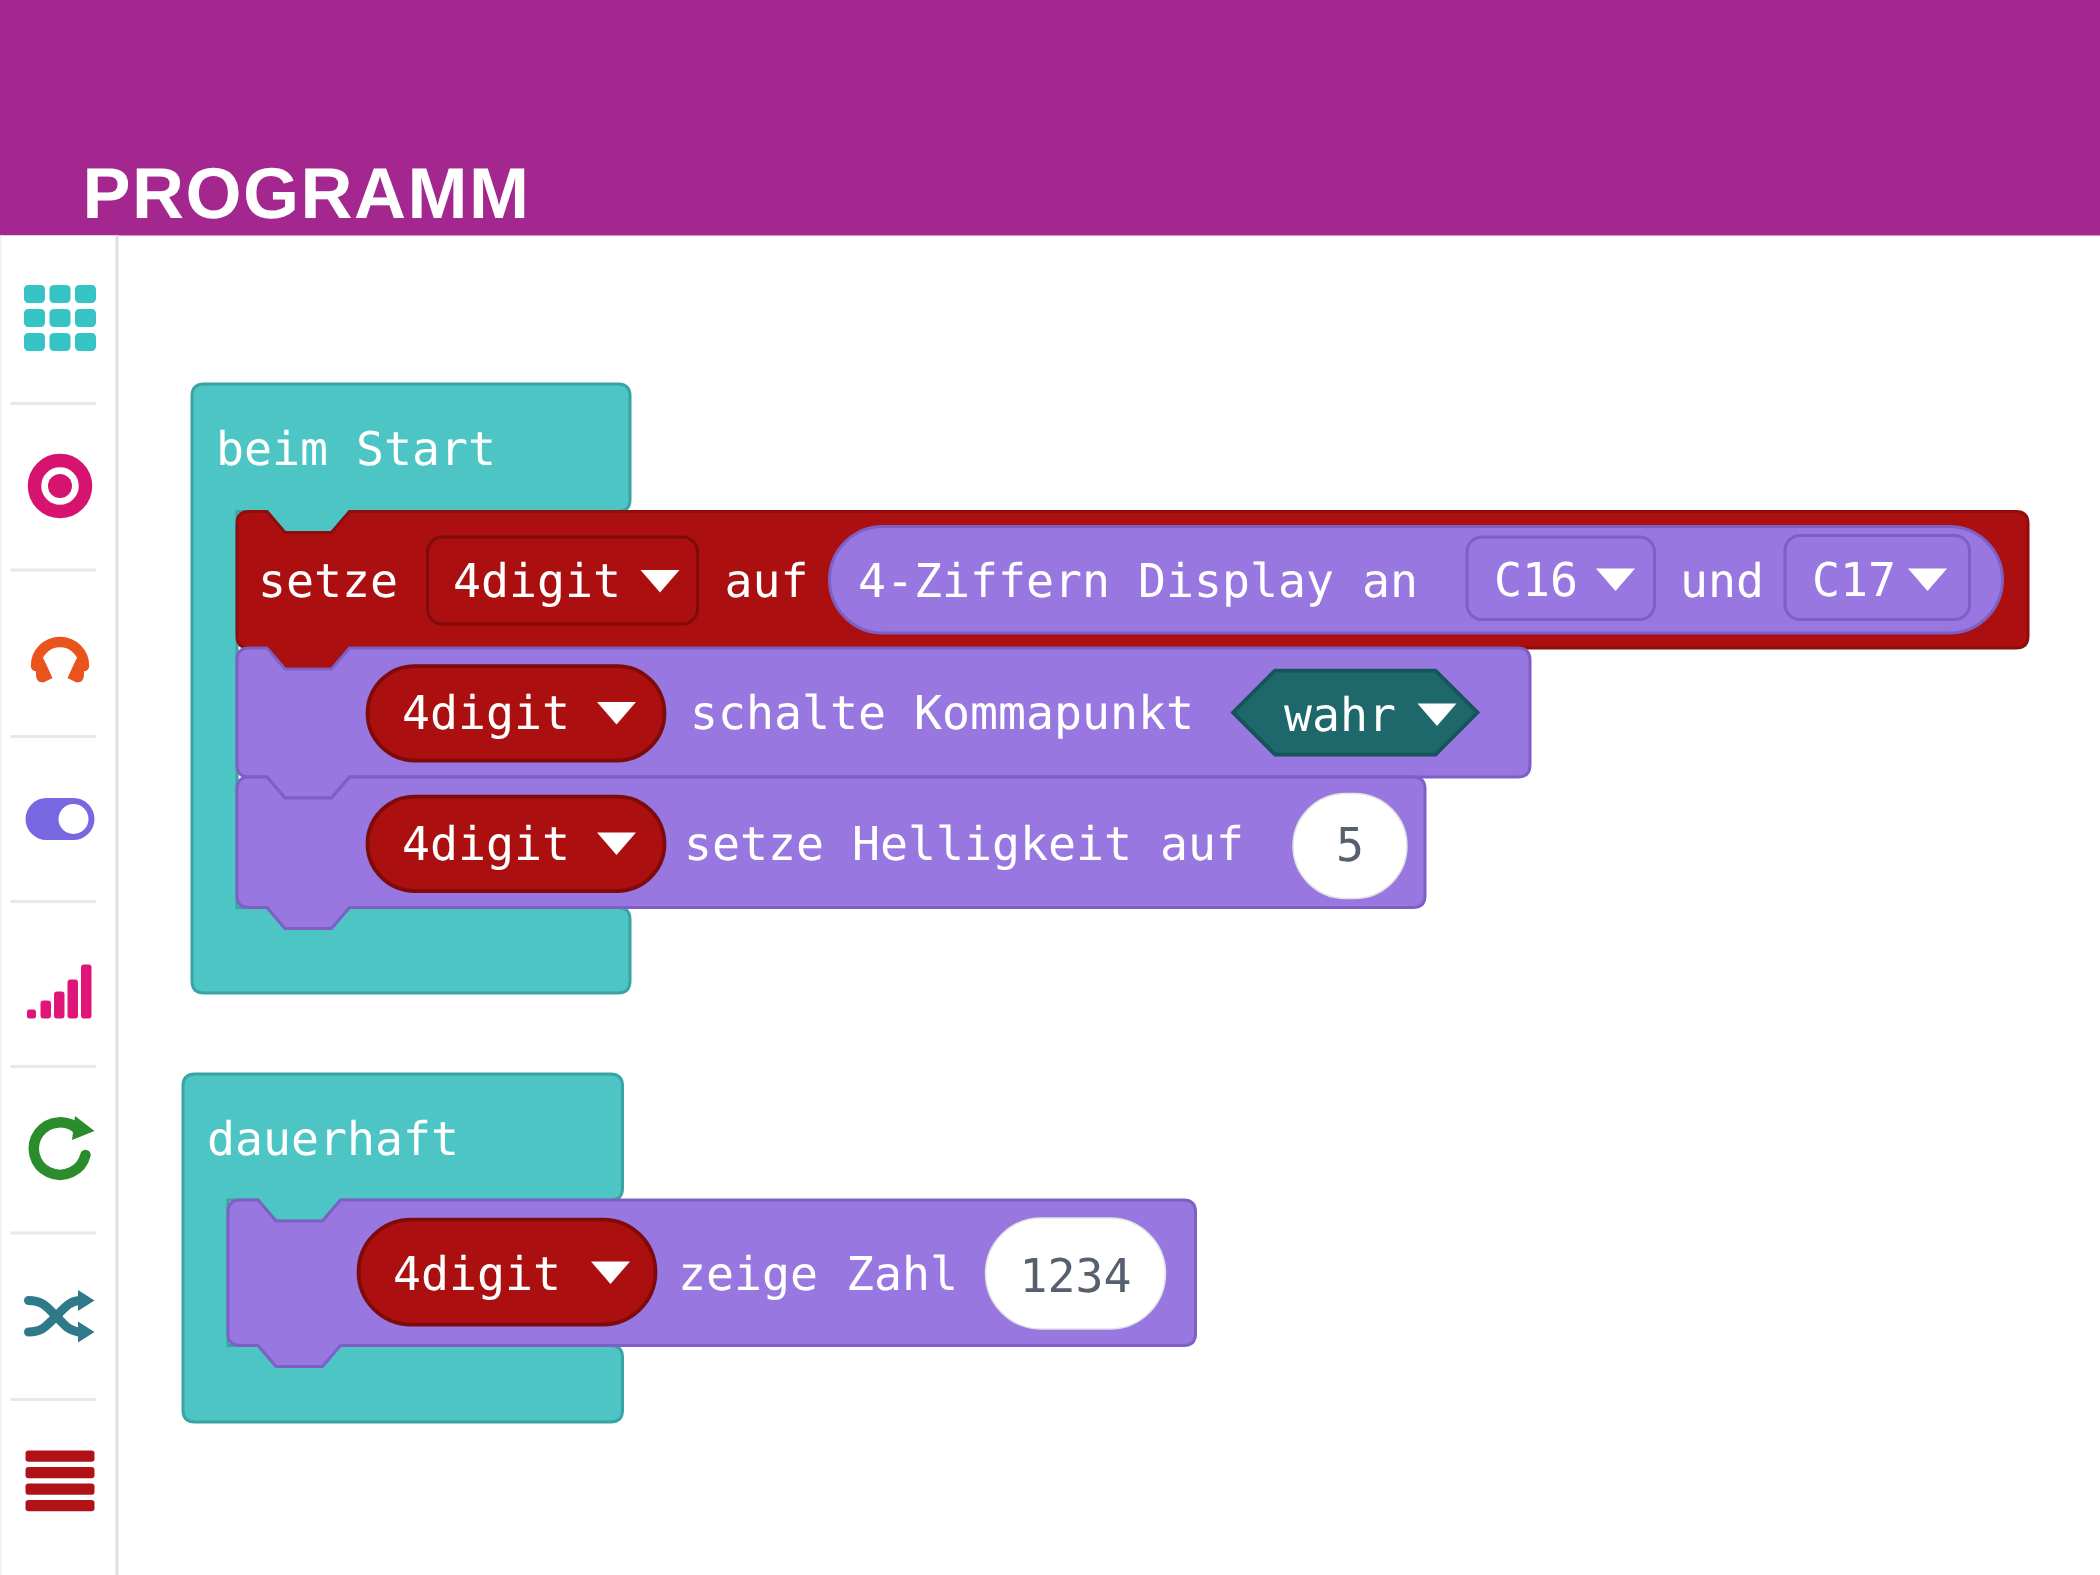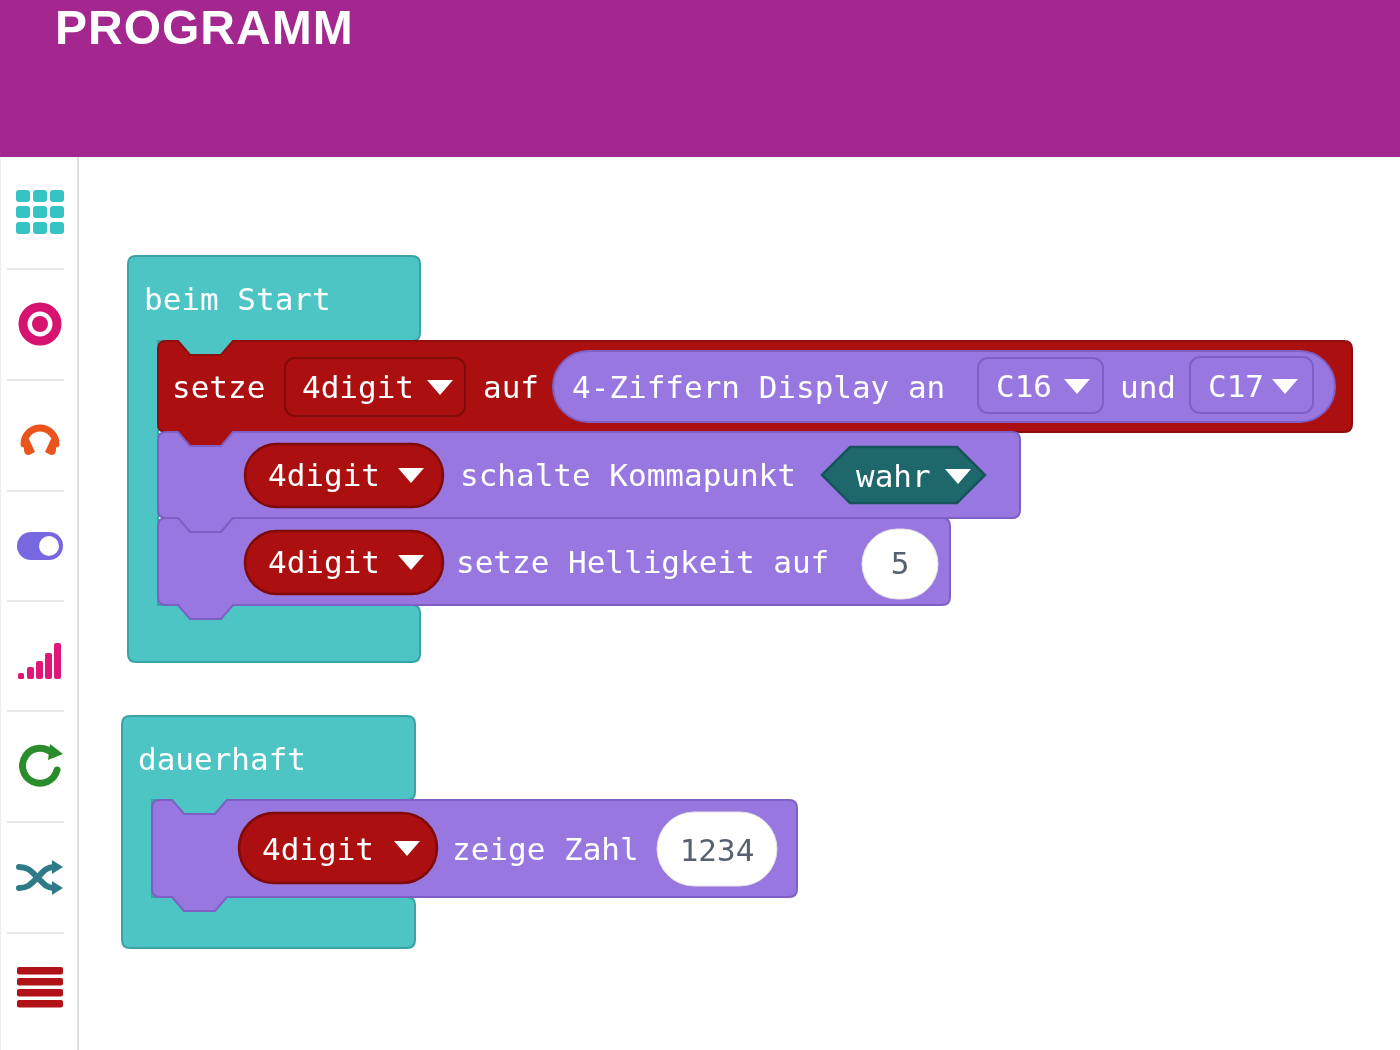--- a/index.html
+++ b/index.html
@@ -1,19 +1,19 @@
 <!DOCTYPE html>
 <html style="--header_bg: #A3278F; --header_text: #FFFFFF; --block_teal: #4DC5C5; --block_teal_border: #3AA3A3; --block_red: #AB0F10; --block_red_border: #8E0D0D; --block_purple: #9878E0; --block_purple_border: #7E5FC4; --boolean_teal: #1E686C; --boolean_teal_border: #14545A; --value_text: #56606F; --icon_grid: #35C3C3; --icon_target: #D6136F; --icon_headphones: #E8541C; --icon_toggle: #7767E0; --icon_signal: #E01578; --icon_refresh: #2B8C2B; --icon_shuffle: #2F7A89; --icon_menu: #B11217;"><head>
 <meta charset="utf-8">
 <style>
   html,body{margin:0;padding:0;}
   body{width:1400px;height:1050px;position:relative;overflow:hidden;background:#fff;}
 
   .header{position:absolute;top:0;left:0;width:1400px;height:157px;
-    background:var(--header_bg);display:flex;align-items:flex-start;
+    background:var(--header_bg);display:flex;align-items:flex-end;
     padding-left:55px;box-sizing:border-box;}
   .header h1{margin:0;color:var(--header_text);
     font:bold 48px "Liberation Sans",sans-serif;letter-spacing:1px;}
 
   .sidebar{position:absolute;top:157px;left:0;bottom:0;width:79px;
     background:#fff;border-right:2px solid #DFDFDF;border-left:1px solid #EEE;
     box-sizing:border-box;}
   .cell{position:absolute;left:0;width:77px;height:111px;
     display:flex;align-items:center;justify-content:center;cursor:pointer;}
   .divider{position:absolute;left:6px;width:57px;height:0;

